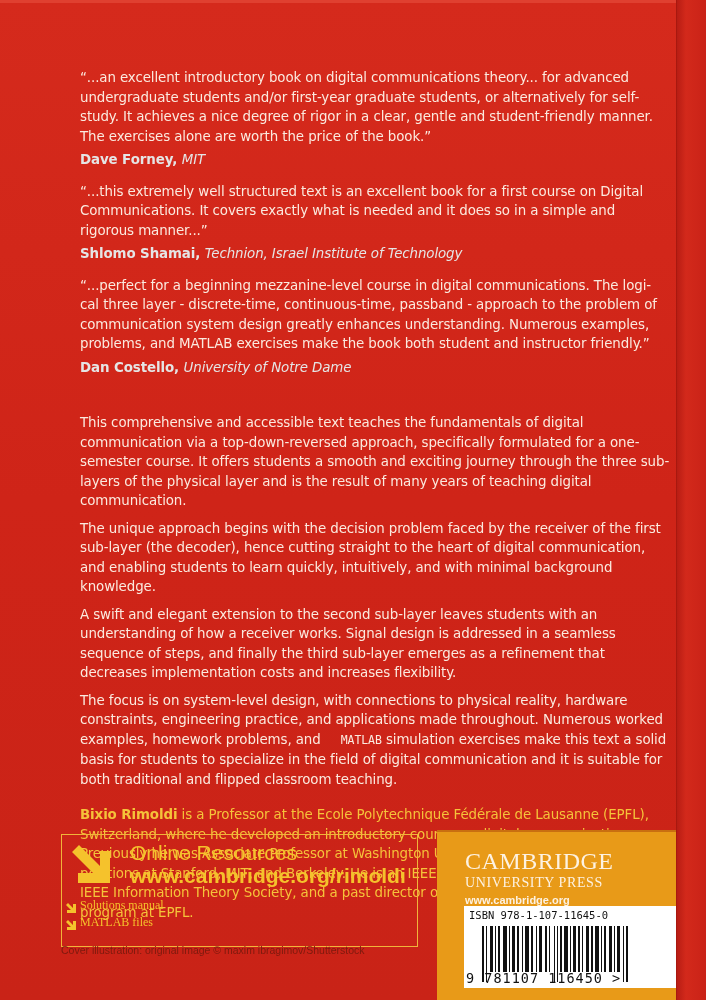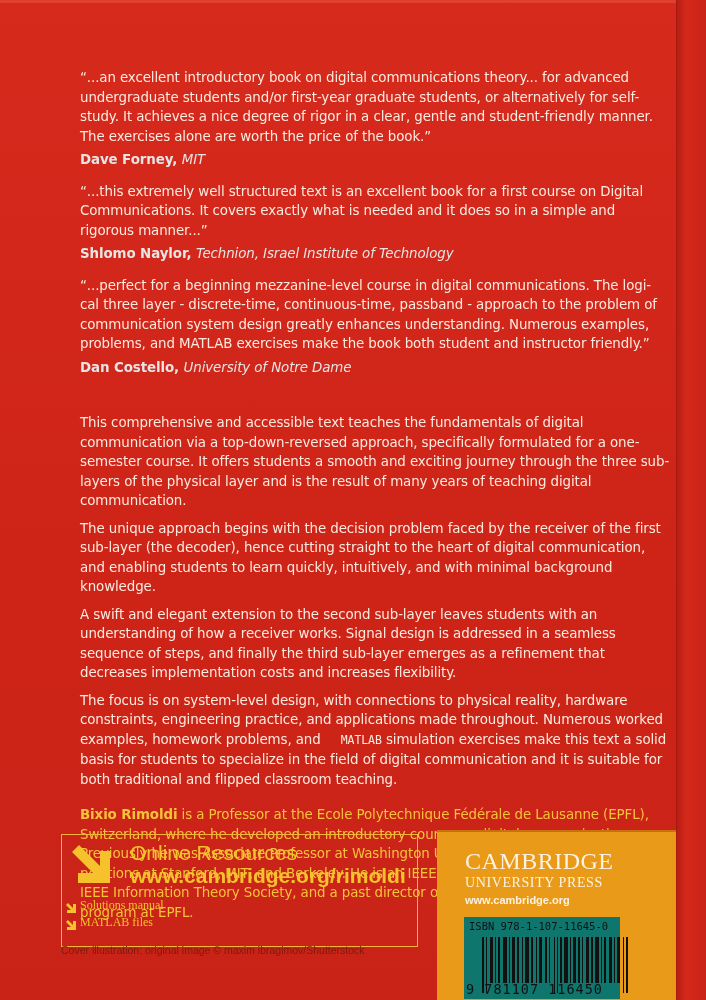--- a/index.html
+++ b/index.html
@@ -86,22 +86,22 @@
       position: absolute; left: 28px; top: 42px;
       color: #fdf2e2; font-family: "Liberation Serif", serif;
       font-size: 14px; letter-spacing: 0.6px; line-height: 18px;
     }
     .cup-url {
       position: absolute; left: 28px; top: 62px;
       color: #fdf2e2; font-family: "Liberation Sans", sans-serif;
       font-weight: bold; font-size: 11px;
     }
     .barcode-box {
-      position: absolute; left: 27px; top: 85px; width: 156px; height: 82px;
-      background: #0f766e;
+      position: absolute; left: 27px; top: 74px; width: 212px; height: 82px;
+      background: #ffffff;
     }
     .isbn {
       position: absolute; left: 5px; top: 3px;
       font-family: "DejaVu Sans Mono", monospace; font-size: 10.5px; color: #111;
     }
     .bars { position: absolute; left: 18px; top: 20px; width: 150px; height: 56px; }
     .barnum {
       position: absolute; left: 2px; top: 64px;
       font-family: "DejaVu Sans Mono", monospace; font-size: 13.5px; color: #111;
       background: transparent; letter-spacing: 1px;
@@ -118,21 +118,21 @@
   <div class="quote">
     <p class="quote-text">“...an excellent introductory book on digital communications theory... for advanced undergraduate students and/or first-year graduate students, or alternatively for self-study. It achieves a nice degree of rigor in a clear, gentle and student-friendly manner.  The exercises alone are worth the price of the book.”</p>
     <div class="attribution">
       <span>Dave Forney,</span>
       <span class="aff">MIT</span>
     </div>
   </div>
   <div class="quote">
     <p class="quote-text">“...this extremely well structured text is an excellent book for a first course on Digital Communications. It covers exactly what is needed and it does so in a simple and rigorous manner...”</p>
     <div class="attribution">
-      <span>Shlomo Naylor,</span>
+      <span>Shlomo Shamai,</span>
       <span class="aff">Technion, Israel Institute of Technology</span>
     </div>
   </div>
   <div class="quote">
     <p class="quote-text">“...perfect for a beginning mezzanine-level course in digital communications. The logi-cal three layer - discrete-time, continuous-time, passband - approach to the problem of communication system design greatly enhances understanding.  Numerous examples, problems, and MATLAB exercises make the book both student and instructor friendly.”</p>
     <div class="attribution">
       <span>Dan Costello,</span>
       <span class="aff">University of Notre Dame</span>
     </div>
   </div>

